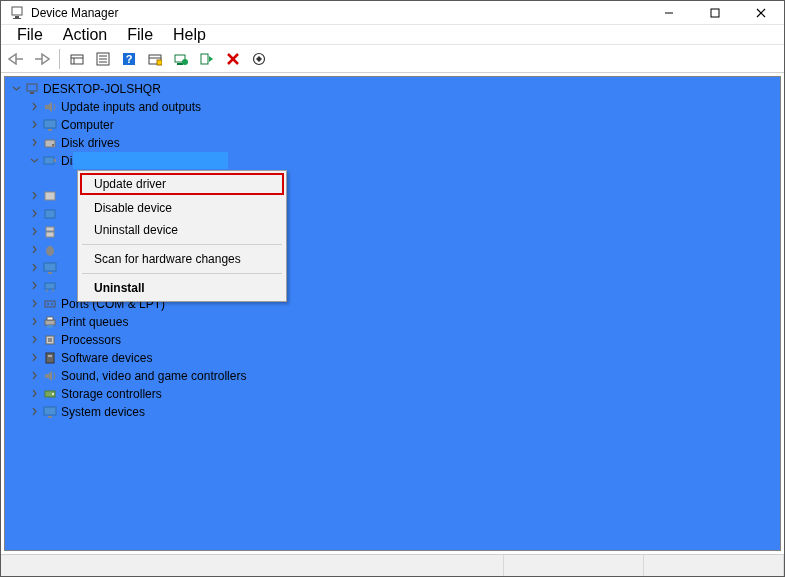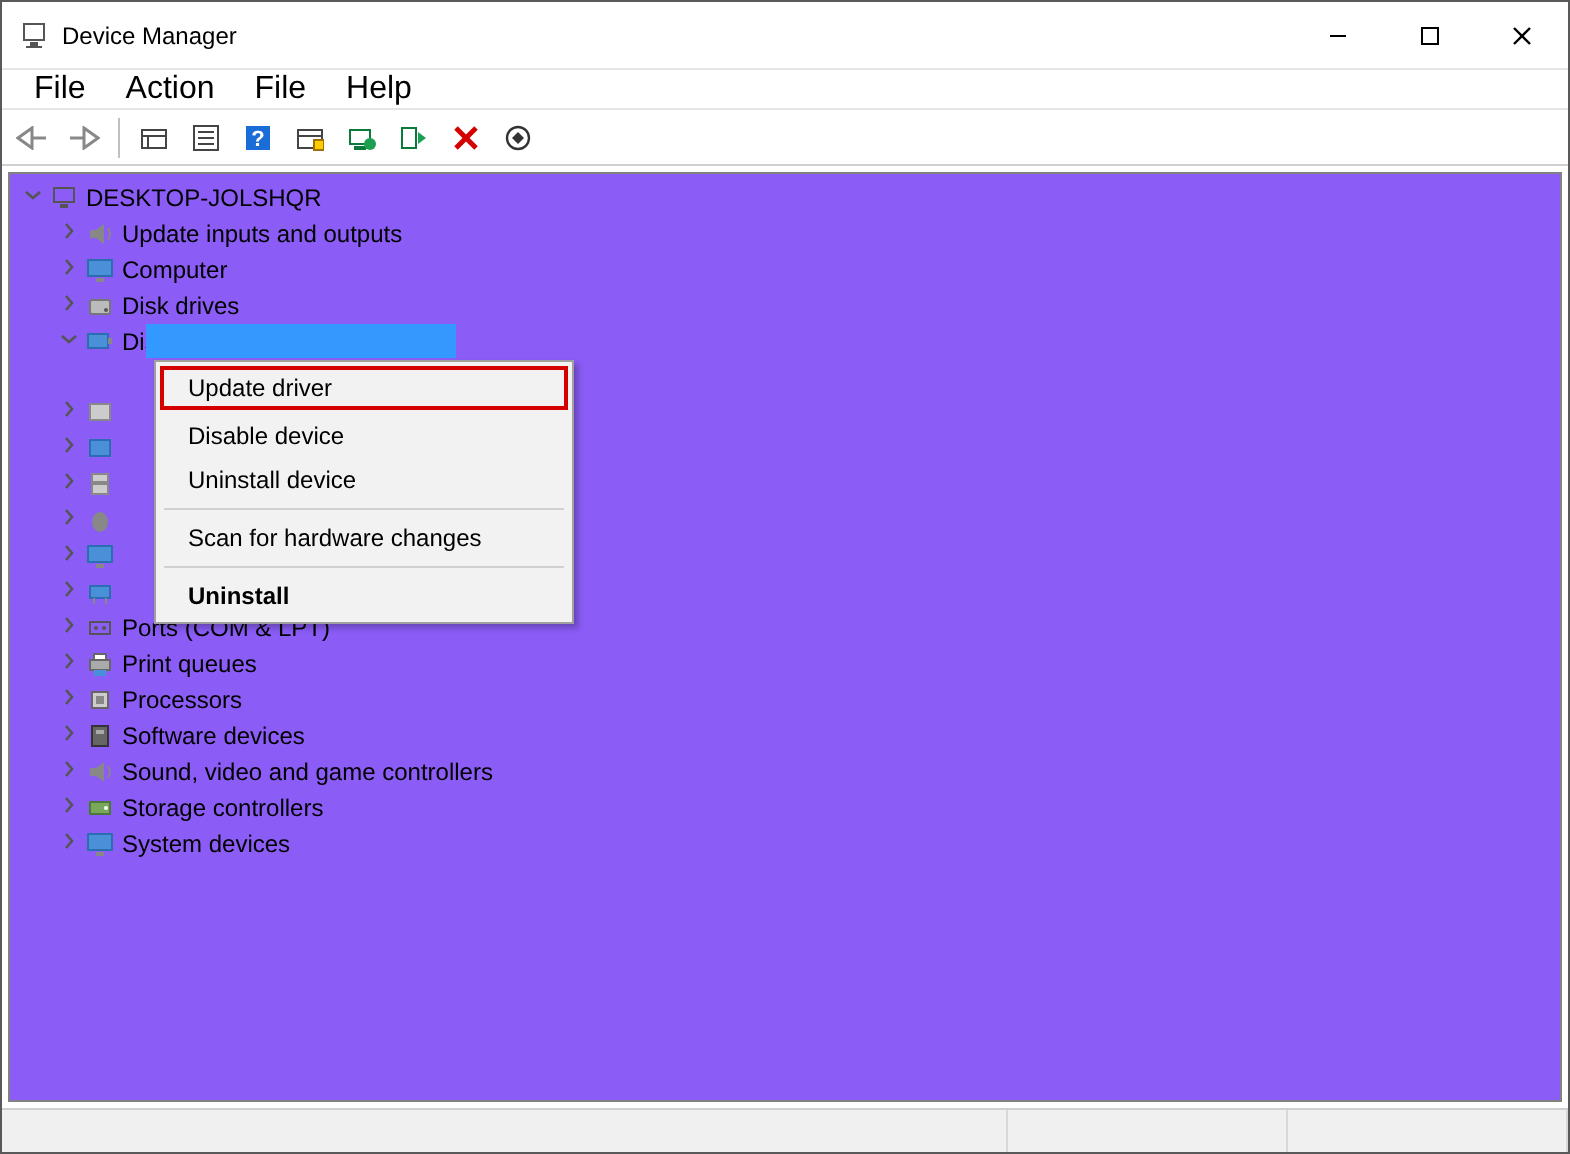--- a/index.html
+++ b/index.html
@@ -9,21 +9,21 @@
     font-size: 12px;
     background: #fff;
     width: 785px;
     height: 577px;
     border: 1px solid #595959;
     display: flex;
     flex-direction: column;
     position: relative;
   }
   .titlebar {
-    height: 34px;
+    height: 24px;
     display: flex;
     align-items: center;
     padding: 0 0 0 8px;
     background: #fff;
     border-bottom: 1px solid #e5e5e5;
   }
   .titlebar .app-icon { width:16px; height:16px; margin-right:6px; display:flex; align-items:center; justify-content:center;}
   .titlebar .title { flex:1; font-size:12px; }
   .win-controls { display:flex; height:100%; }
   .win-controls div { width:46px; display:flex; align-items:center; justify-content:center; font-size:13px; font-family:Consolas,monospace; }
@@ -32,21 +32,21 @@
     border-bottom:1px solid #e5e5e5;
   }
   .menubar span { padding:2px 10px; font-size:16px;}
   .toolbar {
     height:28px; display:flex; align-items:center; padding:0 4px; gap:4px;
     border-bottom:1px solid #d0d0d0;
   }
   .tb-btn { width:22px; height:22px; display:flex; align-items:center; justify-content:center; }
   .tb-sep { width:1px; height:20px; background:#c0c0c0; margin:0 2px;}
   .content {
-    flex:1; margin:3px; border:1px solid #828282; overflow:hidden; background:#8b5cf6; position:relative;
+    flex:1; margin:3px; border:1px solid #828282; overflow:hidden; background:#3b82f6; position:relative;
   }
   .tree { padding:3px 0 0 4px; }
   .node { display:flex; align-items:center; height:18px; white-space:nowrap; }
   .exp { width:14px; text-align:center; color:#555; font-size:10px; user-select:none;}
   .nicon { width:16px; height:16px; margin:0 3px 0 1px; display:flex; align-items:center; justify-content:center;}
   .indent0 { padding-left:0;}
   .indent1 { padding-left:18px;}
   .selected-item {
     position:absolute; left:68px; top:75px; width:155px; height:17px;
     background:#3399ff;

